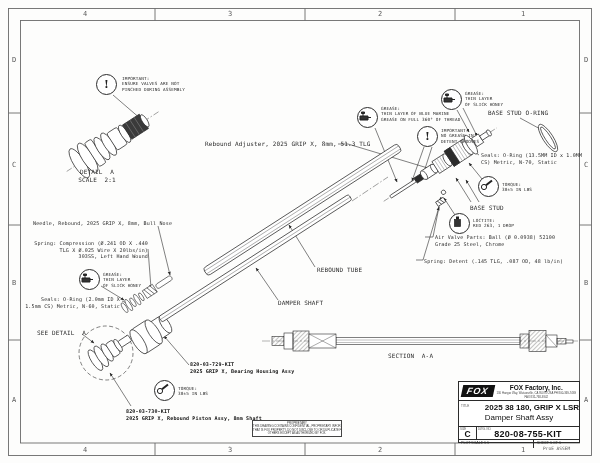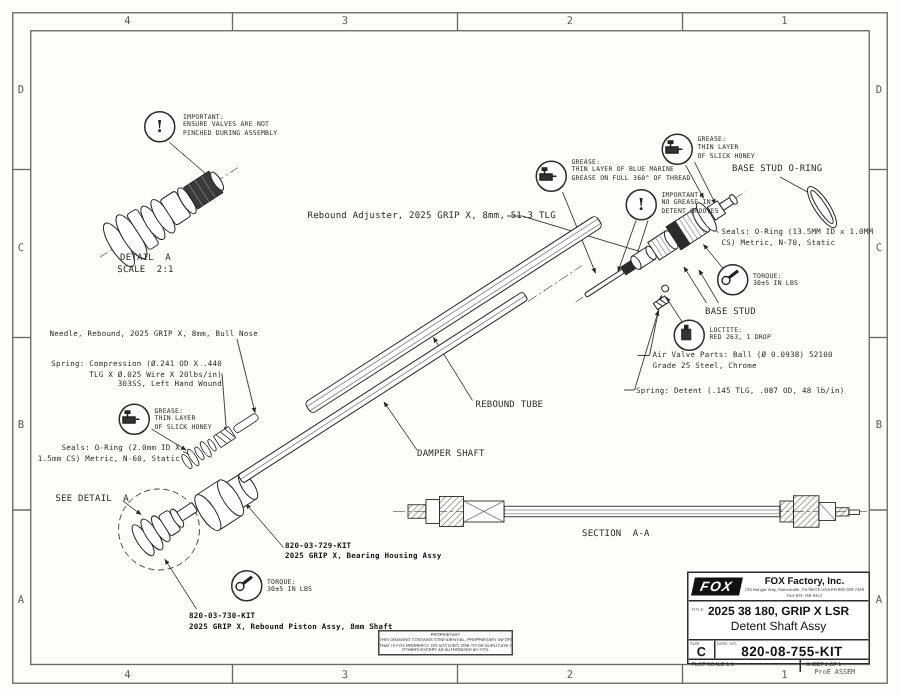--- a/index.html
+++ b/index.html
@@ -22,21 +22,21 @@
   .tb{position:absolute;left:458px;top:381px;width:122px;height:62px;border:1px solid #2b2b2b;
       background:#fff;font-family:"Liberation Sans",sans-serif;color:#111;box-sizing:border-box;}
   .tb-row1{height:18px;border-bottom:1px solid #2b2b2b;display:flex;align-items:center;}
   .fox-logo{margin-left:3px;background:#111;color:#fff;font:italic bold 9px "Liberation Sans",sans-serif;
             padding:1px 5px;transform:skewX(-12deg);letter-spacing:1px;}
   .tb-co{flex:1;text-align:center;}
   .tb-co .co{font-size:6.5px;font-weight:bold;}
   .tb-co .addr{font-size:2.8px;color:#444;}
   .tb-row2{height:23px;border-bottom:1px solid #2b2b2b;position:relative;text-align:center;}
   .tb-row2 .tag{position:absolute;left:2px;top:1px;font-size:3px;color:#555;}
-  .t1{font-size:8px;font-weight:bold;margin-top:2px;}
+  .t1{font-size:8px;font-weight:bold;margin-top:2px;text-align:right;}
   .t2{font-size:8px;margin-top:1px;}
   .tb-row3{height:12px;border-bottom:1px solid #2b2b2b;display:flex;}
   .size-cell{width:17px;border-right:1px solid #2b2b2b;position:relative;text-align:center;}
   .size-cell .tag,.dwg-cell .tag{position:absolute;left:1px;top:0;font-size:2.8px;color:#555;}
   .size-cell .val{font:bold 8.5px "Liberation Sans",sans-serif;margin-top:2px;}
   .dwg-cell{flex:1;position:relative;text-align:center;}
   .dwg-cell .val{font:bold 9px "Liberation Sans",sans-serif;margin-top:1.5px;letter-spacing:.3px;}
   .tb-row4{height:8px;display:flex;font-size:3.6px;color:#333;}
   .tb-row4 .ps{flex:1;padding:1px 0 0 2px;}
   .tb-row4 .sh{width:42px;border-left:1px solid #2b2b2b;padding:1px 0 0 3px;}
@@ -329,21 +329,21 @@
     <div class="tb-row1">
       <span class="fox-logo">FOX</span>
       <div class="tb-co">
         <div class="co">FOX Factory, Inc.</div>
         <div class="addr">130 Hangar Way, Watsonville, CA 95076 USA   PH 800-369-7469  FAX 831-768-9342</div>
       </div>
     </div>
     <div class="tb-row2">
       <span class="tag">TITLE</span>
       <div class="t1">2025 38 180, GRIP X LSR</div>
-      <div class="t2">Detent Shaft Assy</div>
+      <div class="t2">Damper Shaft Assy</div>
     </div>
     <div class="tb-row3">
       <div class="size-cell">
         <span class="tag">SIZE</span>
         <div class="val">C</div>
       </div>
       <div class="dwg-cell">
         <span class="tag">DWG. NO.</span>
         <div class="val">820-08-755-KIT</div>
       </div>

